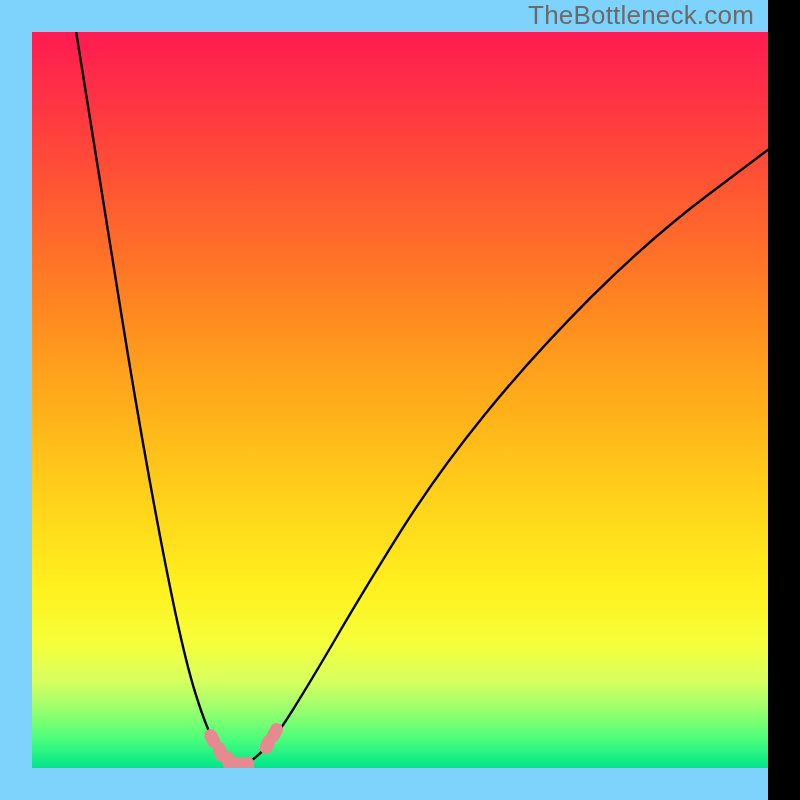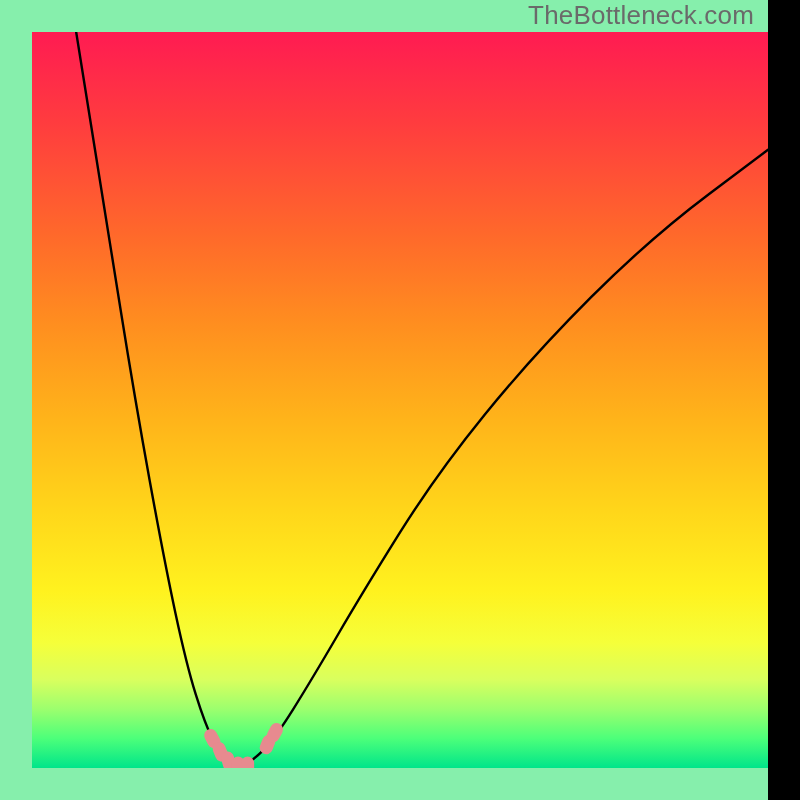--- a/index.html
+++ b/index.html
@@ -10,21 +10,21 @@
     background: #000;
     overflow: hidden;
     font-family: Arial, Helvetica, sans-serif;
   }
   .frame {
     position: absolute;
     top: 0;
     left: 0;
     width: 768px;
     height: 800px;
-    background: #86efac;
+    background: #7dd3fc;
   }
   .plot {
     position: absolute;
     top: 32px;
     left: 32px;
     width: 736px;
     height: 736px;
     overflow: hidden;
     
     background: linear-gradient(

